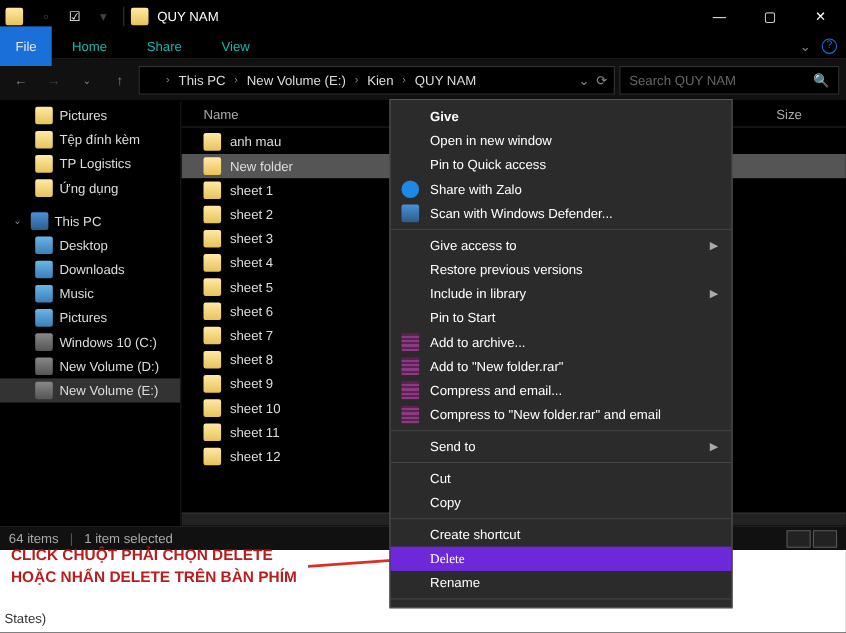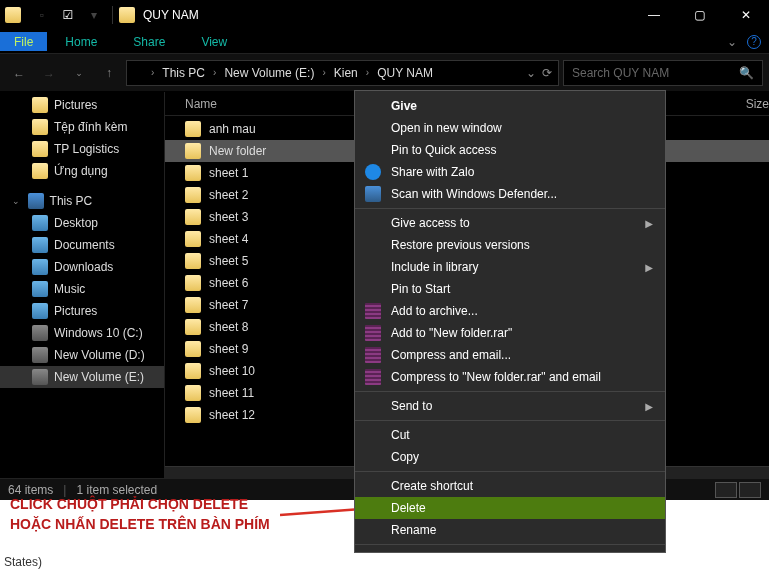--- a/index.html
+++ b/index.html
@@ -8,21 +8,21 @@
 .titlebar { height: 30px; background: #000; display: flex; align-items: center; }
 .titlebar .qat { display: flex; align-items: center; gap: 2px; padding-left: 4px; }
 .titlebar .qat-item { width: 24px; height: 24px; display: flex; align-items: center; justify-content: center; color: #444; }
 .titlebar .qat-item.sel { color: #fff; }
 .titlebar .divider { width: 1px; height: 18px; background: #333; margin: 0 6px; }
 .titlebar .folder-ico { width: 16px; height: 16px; background: linear-gradient(#ffe9a6,#e8c35a); border-radius: 2px; margin-right: 6px; }
 .titlebar .title { color: #fff; padding-left: 2px; }
 .titlebar .wincontrols { margin-left: auto; display: flex; }
 .titlebar .wincontrols .btn { width: 46px; height: 30px; display: flex; align-items: center; justify-content: center; color: #fff; }
 .ribbon-tabs { height: 24px; background: #000; display: flex; align-items: center; border-bottom: 1px solid #222; }
-.ribbon-tabs .file { background: #1a6fd8; color: #bef264; padding: 4px 14px; height: 19px; display: flex; align-items: center; }
+.ribbon-tabs .file { background: #1a6fd8; color: #e5e5e5; padding: 4px 14px; height: 36px; display: flex; align-items: center; }
 .ribbon-tabs .tab { color: #14b8a6; padding: 0 18px; height: 24px; display: flex; align-items: center; }
 .ribbon-tabs .help { margin-left: auto; display: flex; align-items: center; padding-right: 8px; gap: 10px; color: #888; }
 .navbar { height: 38px; background: #111; display: flex; align-items: center; padding: 0 6px; gap: 4px; border-bottom: 1px solid #000; }
 .navbar .nav-btn { width: 26px; height: 26px; display: flex; align-items: center; justify-content: center; color: #888; }
 .navbar .addr { flex: 1; display: flex; align-items: center; gap: 4px; padding: 0 6px; height: 26px; border: 1px solid #333; background: #000; }
 .navbar .addr .seg { color: #ddd; padding: 0 4px; display: flex; align-items: center; gap: 4px; }
 .navbar .addr .chev { color: #888; font-size: 10px; }
 .navbar .search { width: 200px; height: 26px; border: 1px solid #333; background: #000; color: #666; padding: 0 8px; display: flex; align-items: center; justify-content: space-between; }
 .content { display: flex; height: 386px; }
 .sidebar { width: 165px; background: #000; border-right: 1px solid #222; overflow-y: hidden; padding-top: 2px; position: relative; }
@@ -32,33 +32,33 @@
 .sidebar .sb-item.sel { background: #333; }
 .sidebar .ico { width: 16px; height: 16px; flex-shrink: 0; }
 .ico.folder { background: linear-gradient(#ffe9a6,#e8c35a); border-radius: 2px; }
 .ico.pc { background: linear-gradient(#4a90d9,#2e5c8a); border-radius: 2px; }
 .ico.drive { background: linear-gradient(#888,#555); border-radius: 2px; }
 .ico.media { background: linear-gradient(#6bb5e8,#3a7fb5); border-radius: 2px; }
 .sidebar .expand { position: absolute; left: 14px; color: #888; font-size: 9px; }
 .main { flex: 1; background: #000; position: relative; overflow: hidden; }
 .col-headers { height: 24px; display: flex; align-items: center; border-bottom: 1px solid #222; color: #aaa; padding-left: 20px; }
 .col-headers .col-name { width: 200px; }
-.col-headers .col-size { margin-left: auto; }
+.col-headers .col-size { margin-left: auto; margin-right: 40px; }
 .file-list { padding-top: 2px; }
 .file-row { display: flex; align-items: center; height: 22px; padding-left: 20px; color: #ddd; gap: 8px; }
 .file-row.sel { background: #555; }
 .file-row .ficon { width: 16px; height: 16px; background: linear-gradient(#ffe9a6,#e8c35a); border-radius: 2px; flex-shrink: 0; }
 .scroll-bottom { position: absolute; bottom: 0; left: 0; right: 0; height: 12px; background: #222; border-top: 1px solid #333; }
 .statusbar { height: 22px; background: #111; display: flex; align-items: center; color: #aaa; padding: 0 8px; border-top: 1px solid #222; }
 .statusbar .sep { color: #555; margin: 0 10px; }
 .statusbar .view-btns { margin-left: auto; display: flex; gap: 2px; }
 .statusbar .view-btns .vb { width: 22px; height: 16px; border: 1px solid #555; background: #222; }
 .context-menu { position: absolute; top: 90px; left: 354px; width: 312px; background: #2b2b2b; border: 1px solid #555; z-index: 100; padding: 4px 0; }
 .context-menu .cm-item { display: flex; align-items: center; height: 22px; padding-left: 36px; padding-right: 12px; color: #fff; position: relative; }
-.context-menu .cm-item.sel { background: #4d7c0f; }
+.context-menu .cm-item.sel { background: #6d28d9; font-family: Liberation Serif, serif; }
 .context-menu .cm-item.bold { font-weight: bold; }
 .context-menu .cm-sep { height: 1px; background: #444; margin: 3px 0; }
 .context-menu .cm-icon { position: absolute; left: 10px; width: 16px; height: 16px; }
 .context-menu .cm-arrow { margin-left: auto; color: #aaa; font-size: 10px; }
 .cm-icon.zalo { background: #1e88e5; border-radius: 50%; }
 .cm-icon.shield { background: linear-gradient(#4a90d9,#2e5c8a); border-radius: 2px; }
 .cm-icon.rar { background: repeating-linear-gradient(0deg,#8b3a82 0,#8b3a82 2px,#5a2354 2px,#5a2354 4px); border-radius: 1px; }
 .annotation { position: absolute; top: 495px; left: 10px; }
 .annotation .text-line { color: #b91c1c; font-weight: bold; font-size: 14px; font-family: Arial, sans-serif; line-height: 1.4; }
 .arrow-svg { position: absolute; top: 500px; left: 280px; pointer-events: none; }
@@ -147,24 +147,20 @@
           <span class="expand" style="position:static;margin-right:2px">⌄</span>
           <div class="ico pc"></div>
           <span>This PC</span>
         </div>
       <div class="sb-item">
           <div class="ico media"></div>
           <span>Desktop</span>
         </div>
       <div class="sb-item">
           <div class="ico media"></div>
-          <span>Documents</span>
-        </div>
-      <div class="sb-item">
-          <div class="ico media"></div>
           <span>Downloads</span>
         </div>
       <div class="sb-item">
           <div class="ico media"></div>
           <span>Music</span>
         </div>
       <div class="sb-item">
           <div class="ico media"></div>
           <span>Pictures</span>
         </div>

